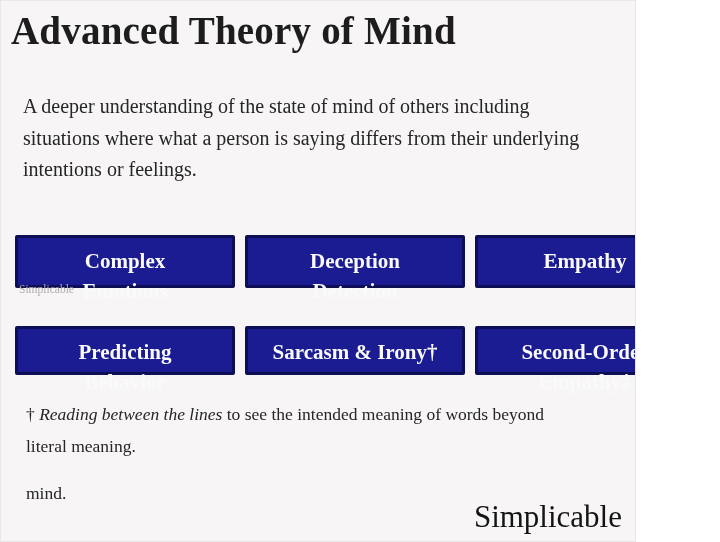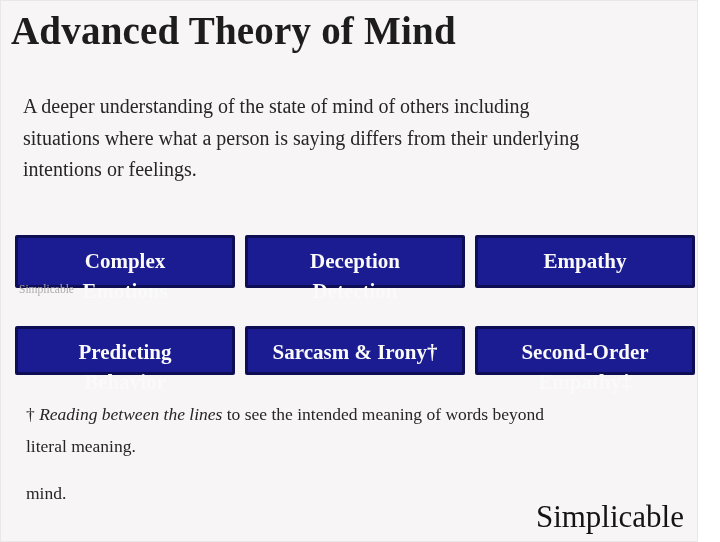--- a/index.html
+++ b/index.html
@@ -1,18 +1,18 @@
 <!DOCTYPE html>
 <html style="--background: #f7f5f6; --box-fill: #1c1c92; --box-border: #0e0e55; --box-text: #fafafa; --heading-text: #1d1d1d; --body-text: #262626; --watermark-text: #b0acae;"><head>
 <meta charset="utf-8">
 <style>
   html, body { margin: 0; padding: 0; background: #ffffff; }
   .page {
     position: relative;
-    width: 698px;
+    width: 636px;
     height: 542px;
     box-sizing: border-box;
     background: var(--background, #f7f5f6);
     border: 1px solid #e9e7e8;
     font-family: "Liberation Serif", serif;
     overflow: hidden;
     padding-left: 20px;
   }
   .title {
     position: absolute;

